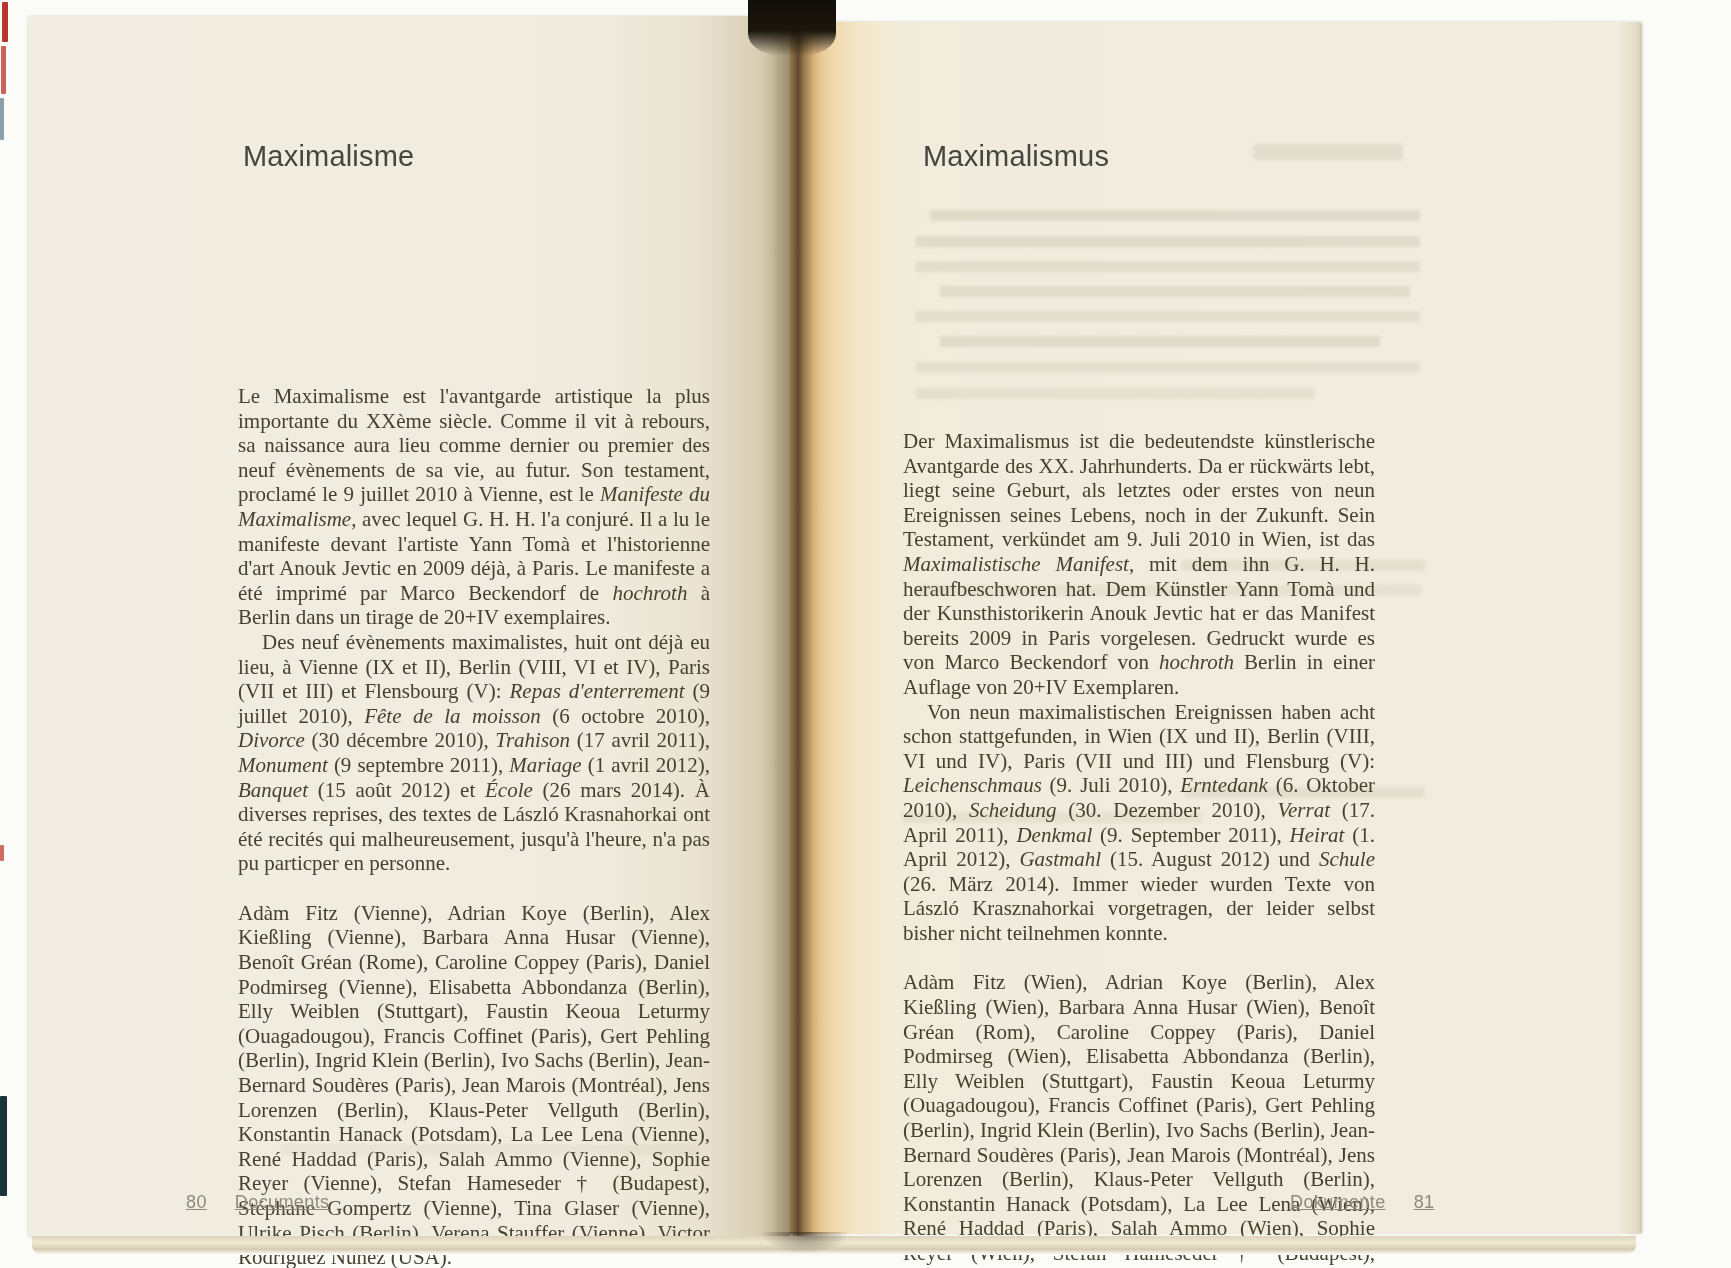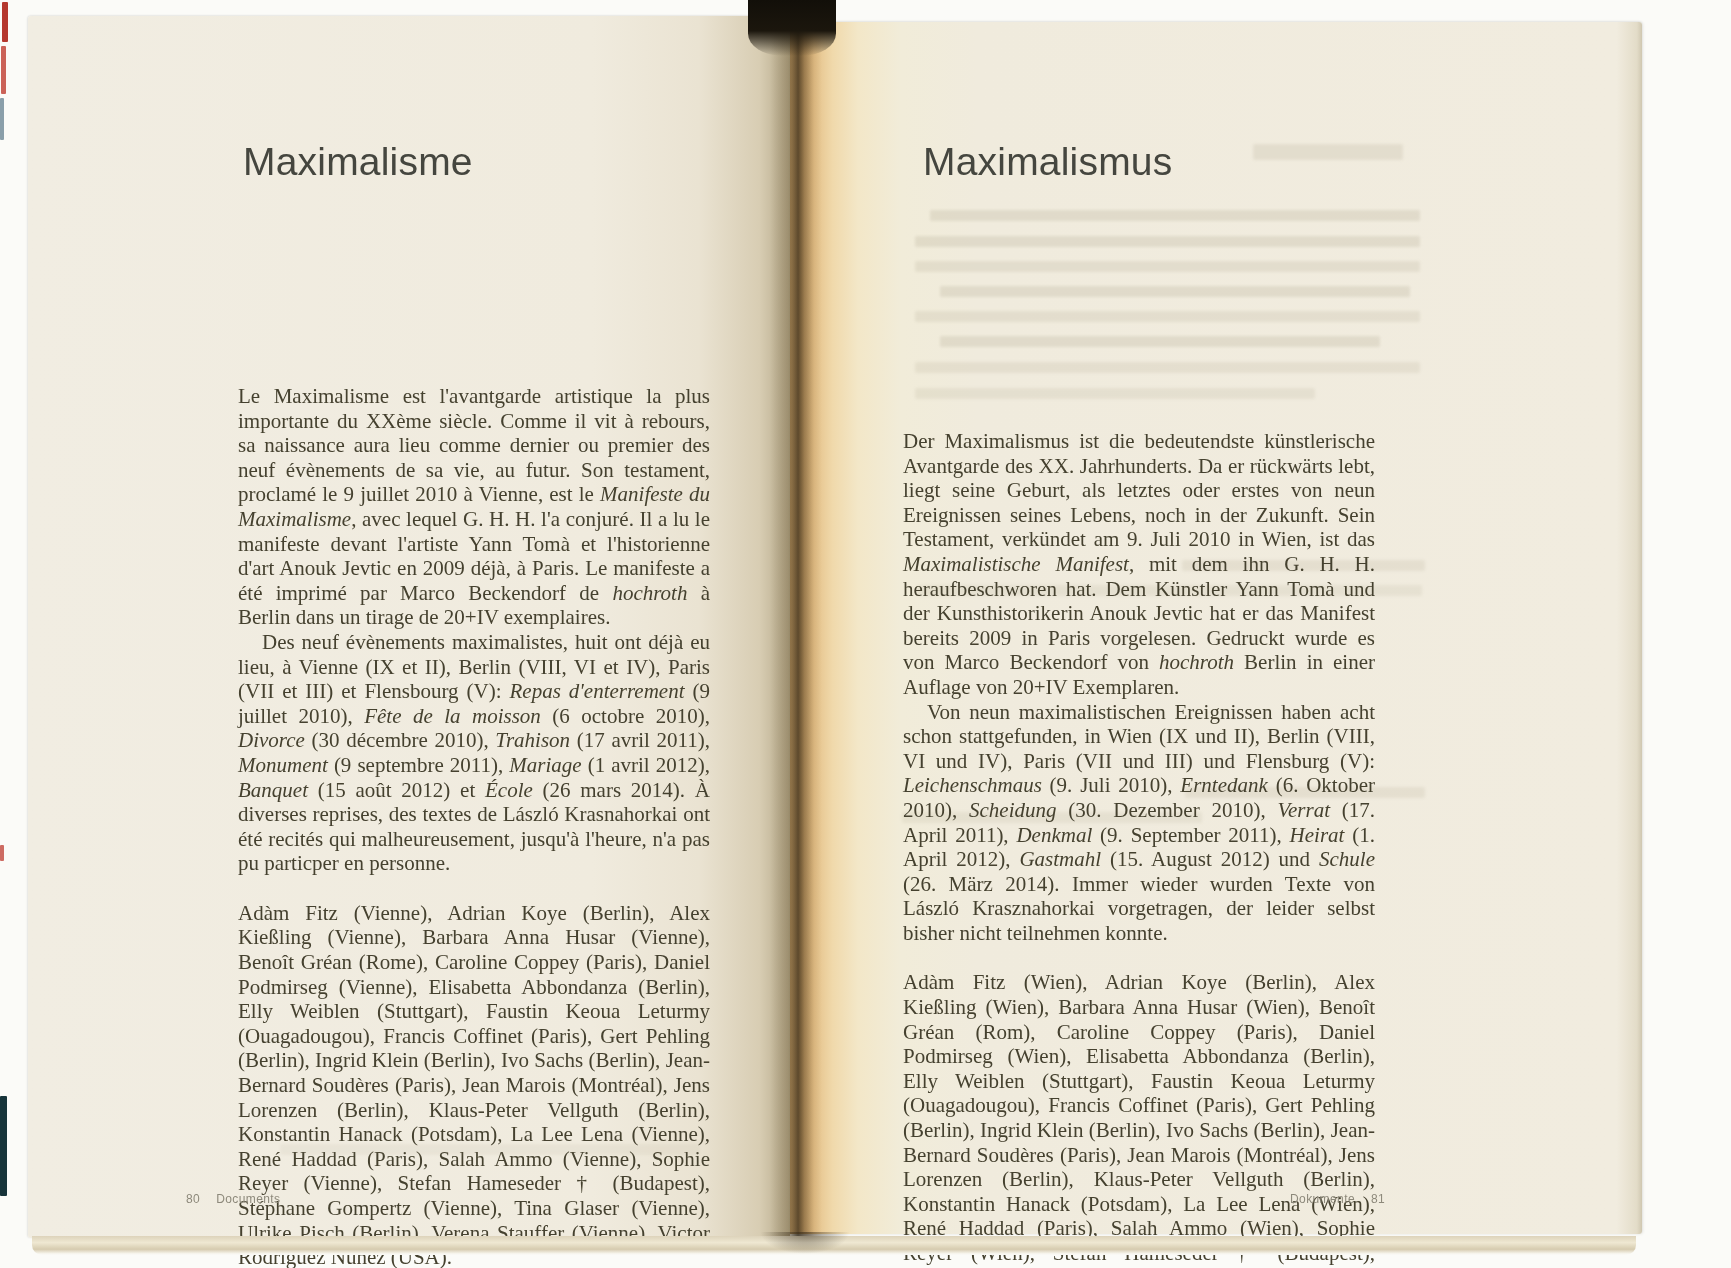--- a/index.html
+++ b/index.html
@@ -53,42 +53,42 @@
   .edge-mark{position:absolute;border-radius:1px;}
 
   
   .ghost{position:absolute;background:#a39a80;opacity:.20;filter:blur(1.6px);
          height:11px;border-radius:2px;pointer-events:none;}
 
   
   .title{
     position:absolute;margin:0;
     font-family:"Liberation Sans",sans-serif;
-    font-size:39px;font-weight:500;color:#45463f;letter-spacing:.2px;
+    font-size:29px;font-weight:500;color:#45463f;letter-spacing:.2px;
   }
   .page.left  .title{left:215px;top:124px;}
   .page.right .title{left:113px;top:118px;margin-left:20px;}
 
   .body{
     position:absolute;width:472px;
     font-size:21px;line-height:24.6px;color:#45412f;
     text-align:justify;hyphens:auto;-webkit-hyphens:auto;
   }
   .page.left  .body{left:210px;top:368px;}
   .page.right .body{left:113px;top:380px;margin-top:27px;}
   .body p{margin:0;}
   .body p.indent{text-indent:24px;}
   .body p.names{margin-top:25px;}
   .body .italic{font-style:italic;}
 
   .footer{
     position:absolute;
     font-family:"Liberation Sans",sans-serif;
-    font-size:12px;color:#8d897b;letter-spacing:.4px;
-    display:flex;gap:16px;align-items:baseline;
+    font-size:18px;color:#8d897b;letter-spacing:.4px;
+    display:flex;gap:28px;align-items:baseline;text-decoration:underline;
   }
   .page.left  .footer{left:158px;top:1176px;}
   .page.right .footer{left:500px;top:1170px;}
 </style>
 </head>
 <body>
 
 <div class="shot">
 
   <div class="page left" lang="fr">

